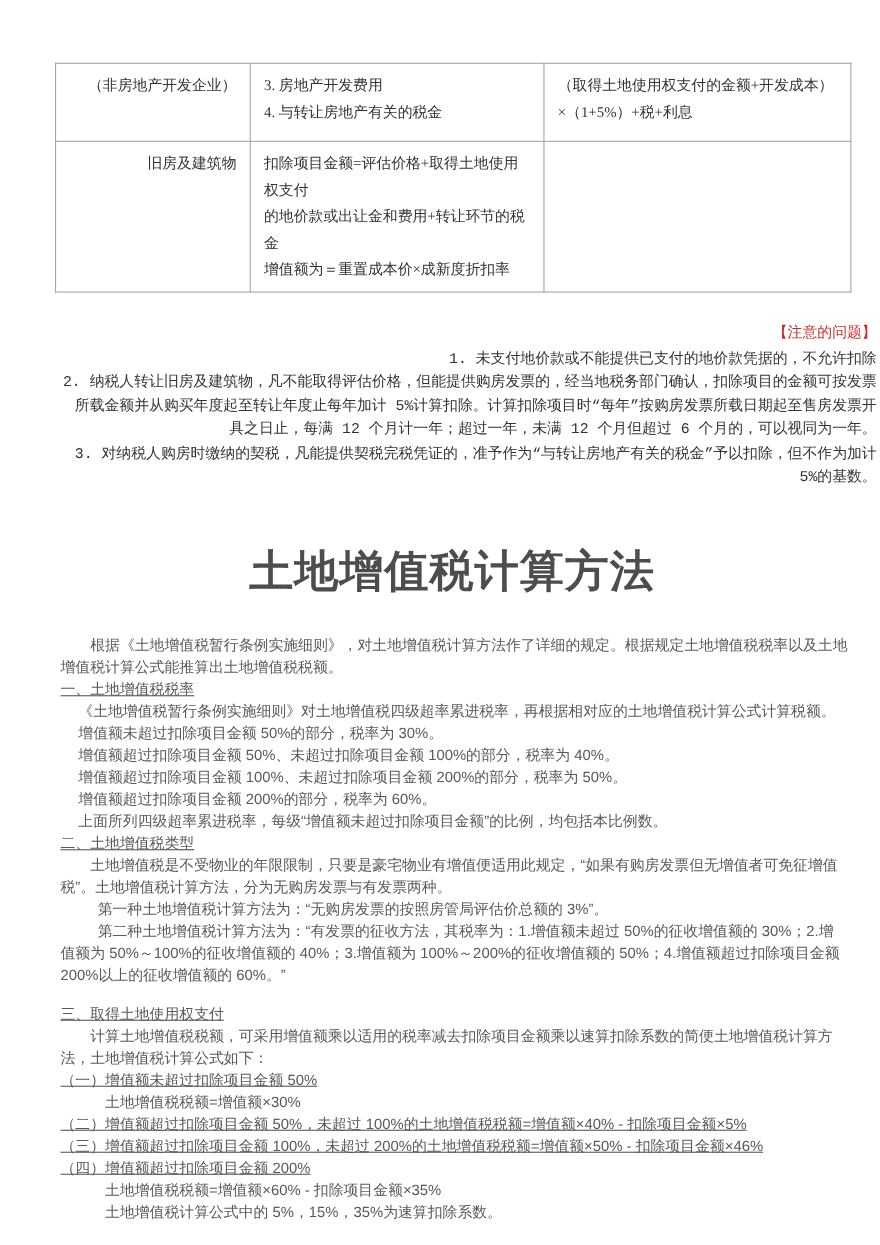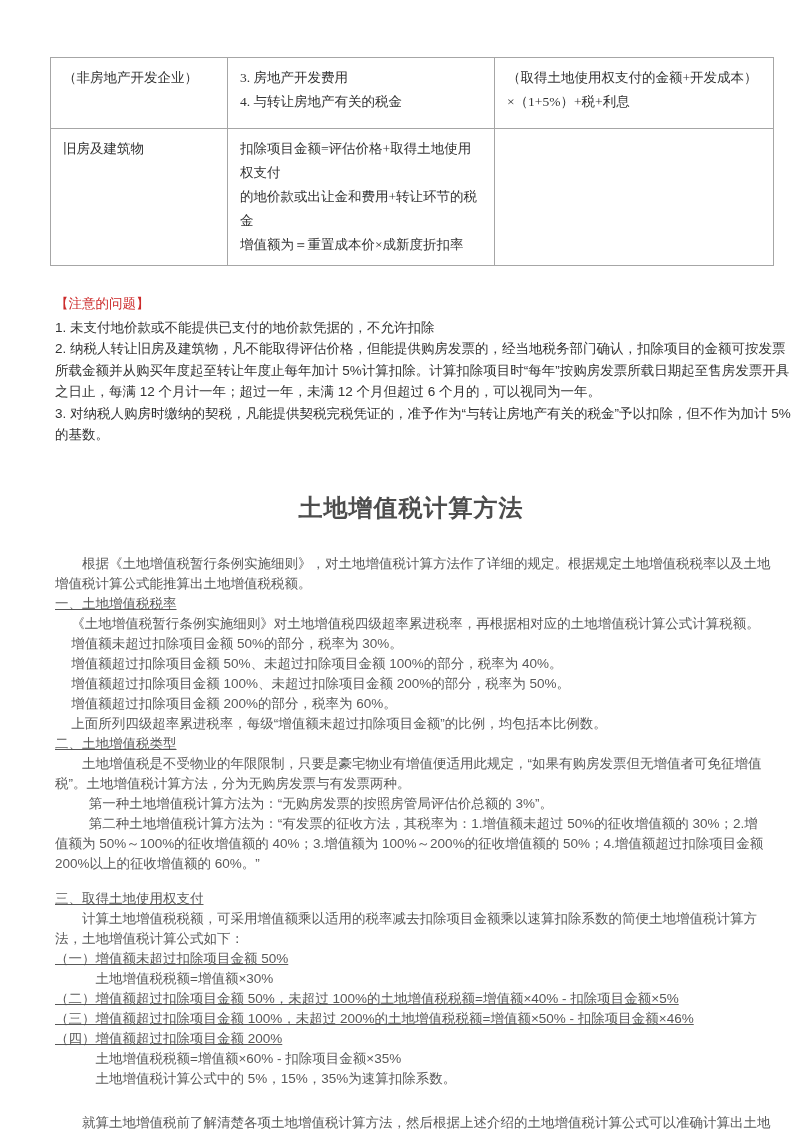--- a/index.html
+++ b/index.html
@@ -19,42 +19,43 @@
     font-size: 13.5px;
     color: #333333;
   }
   table.doc-table td {
     border: 1px solid #a6a6a6;
     padding: 8px 12px;
     line-height: 24px;
     vertical-align: top;
     overflow: hidden;
   }
-  td.cell-entity { width: 152px; text-align: left; vertical-align: middle; }
+  td.cell-entity { width: 152px; text-align: right; vertical-align: middle; }
   td.cell-items  { width: 242px; }
   td.cell-formula{ width: 254px; }
   tr.row-1 { height: 71px; }
   tr.row-2 { height: 74px; }
   
   .notes {
     margin: 27px 0 0 5px;
     width: 742px;
-    font-family: Liberation Sans, sans-serif;
+    font-family: Liberation Mono, monospace;
     font-size: 13.5px;
     color: #333333;
     line-height: 21.5px;
+    text-align: right;
   }
   .notes-header { color: #cc2b2b; margin-bottom: 2px; }
   .notes p { margin: 0; }
   
   .article-title {
     margin: 46px 0 30px 0;
     text-align: center;
     font-family: "Liberation Sans", "DejaVu Sans", sans-serif;
-    font-size: 24px;
+    font-size: 40px;
     font-weight: bold;
     color: #4d4d4d;
     letter-spacing: 1px;
   }
   .article {
     margin-left: 5px;
     width: 716px;
     font-family: "Liberation Sans", "DejaVu Sans", sans-serif;
     font-size: 13.5px;
     color: #595959;

